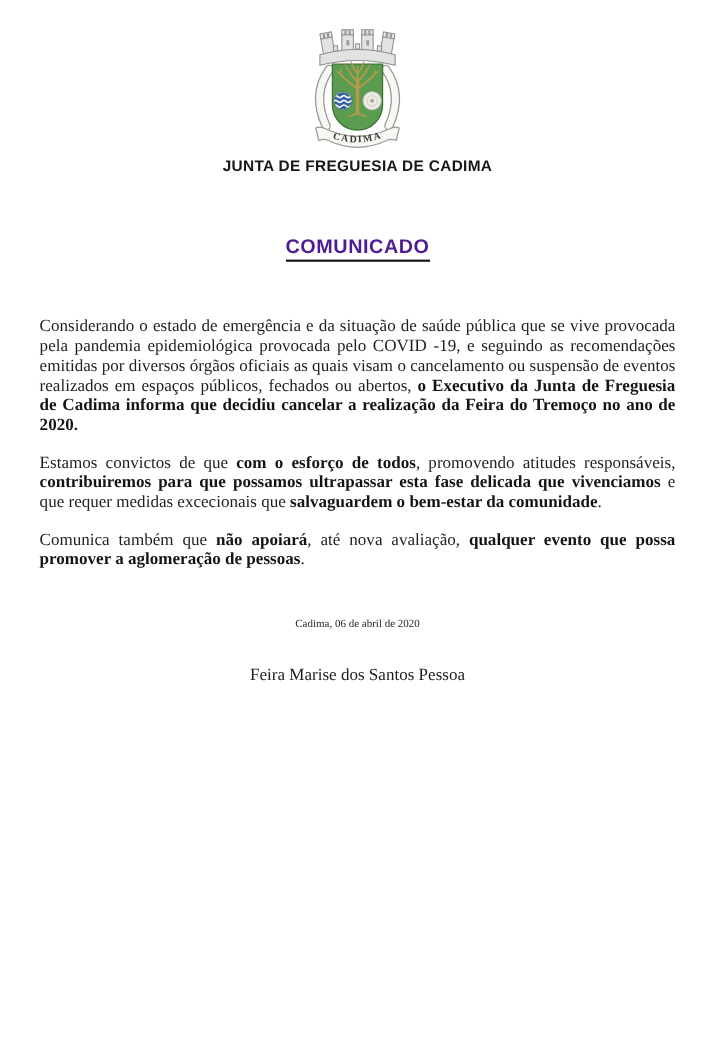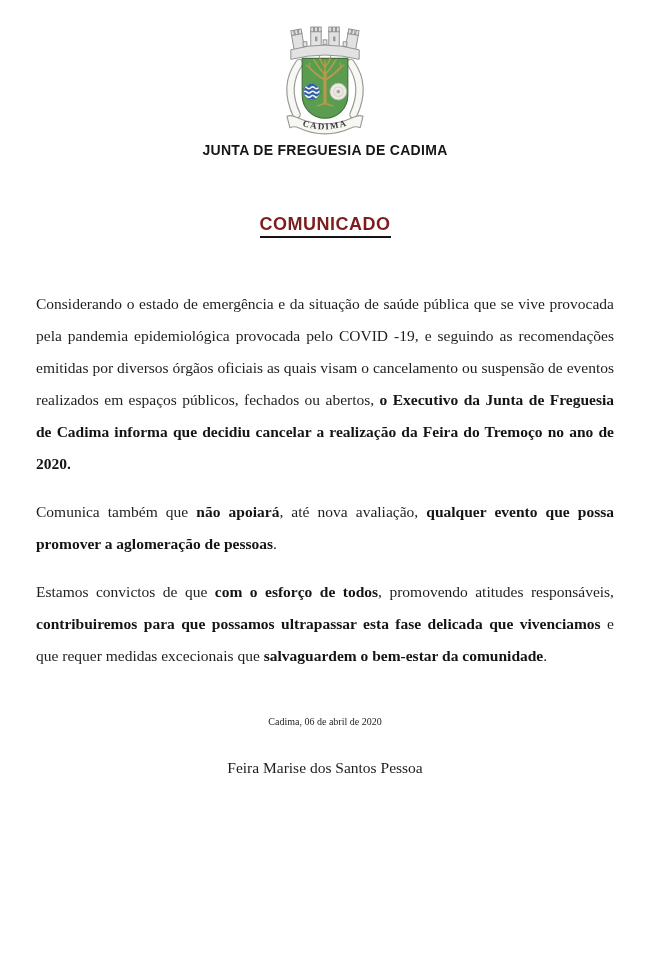--- a/index.html
+++ b/index.html
@@ -31,32 +31,32 @@
   .doc-title-wrap {
     margin-top: 56px;
     text-align: center;
   }
   .doc-title {
     display: inline-block;
     font-family: "Liberation Sans", sans-serif;
     font-weight: bold;
     font-size: 18px;
     letter-spacing: 0.5px;
-    color: #7f1d1d;
+    color: #4c1d95;
     border-bottom: 2.5px solid #141414;
     padding-bottom: 1px;
   }
 
   .body-text {
     margin: 50px 36px 0 36px;
   }
   .body-text p {
     margin: 0 0 16px 0;
     font-size: 15.5px;
-    line-height: 32px;
+    line-height: 18px;
     text-align: justify;
     color: #1e1e1c;
   }
   .body-text p b { color: #141412; }
 
   .dateline {
     margin: 44px 36px 0 36px;
     font-size: 10px;
     color: #1e1e1c;
     text-align: center;
@@ -170,21 +170,21 @@
   </div>
 
   <div class="org-name">JUNTA DE FREGUESIA DE CADIMA</div>
 
   <div class="doc-title-wrap">
     <span class="doc-title">COMUNICADO</span>
   </div>
 
   <div class="body-text">
       <p><span>Considerando o estado de emergência e da situação de saúde pública que se vive provocada pela pandemia epidemiológica provocada pelo COVID -19, e seguindo as recomendações emitidas por diversos órgãos oficiais as quais visam o cancelamento ou suspensão de eventos realizados em espaços públicos, fechados ou abertos, </span><b>o Executivo da Junta de Freguesia de Cadima informa que decidiu cancelar a realização da Feira do Tremoço no ano de 2020.</b></p>
+      <p><span>Estamos convictos de que </span><b>com o esforço de todos</b><span>, promovendo atitudes responsáveis, </span><b>contribuiremos para que possamos ultrapassar esta fase delicada que vivenciamos</b><span> e que requer medidas excecionais que </span><b>salvaguardem o bem-estar da comunidade</b><span>.</span></p>
       <p><span>Comunica também que </span><b>não apoiará</b><span>, até nova avaliação, </span><b>qualquer evento que possa promover a aglomeração de pessoas</b><span>.</span></p>
-      <p><span>Estamos convictos de que </span><b>com o esforço de todos</b><span>, promovendo atitudes responsáveis, </span><b>contribuiremos para que possamos ultrapassar esta fase delicada que vivenciamos</b><span> e que requer medidas excecionais que </span><b>salvaguardem o bem-estar da comunidade</b><span>.</span></p>
     </div>
 
   <div class="dateline">Cadima, 06 de abril de 2020</div>
 
   <div class="sig-name">Feira Marise dos Santos Pessoa</div>
 
 </div>
 
 </body></html>

